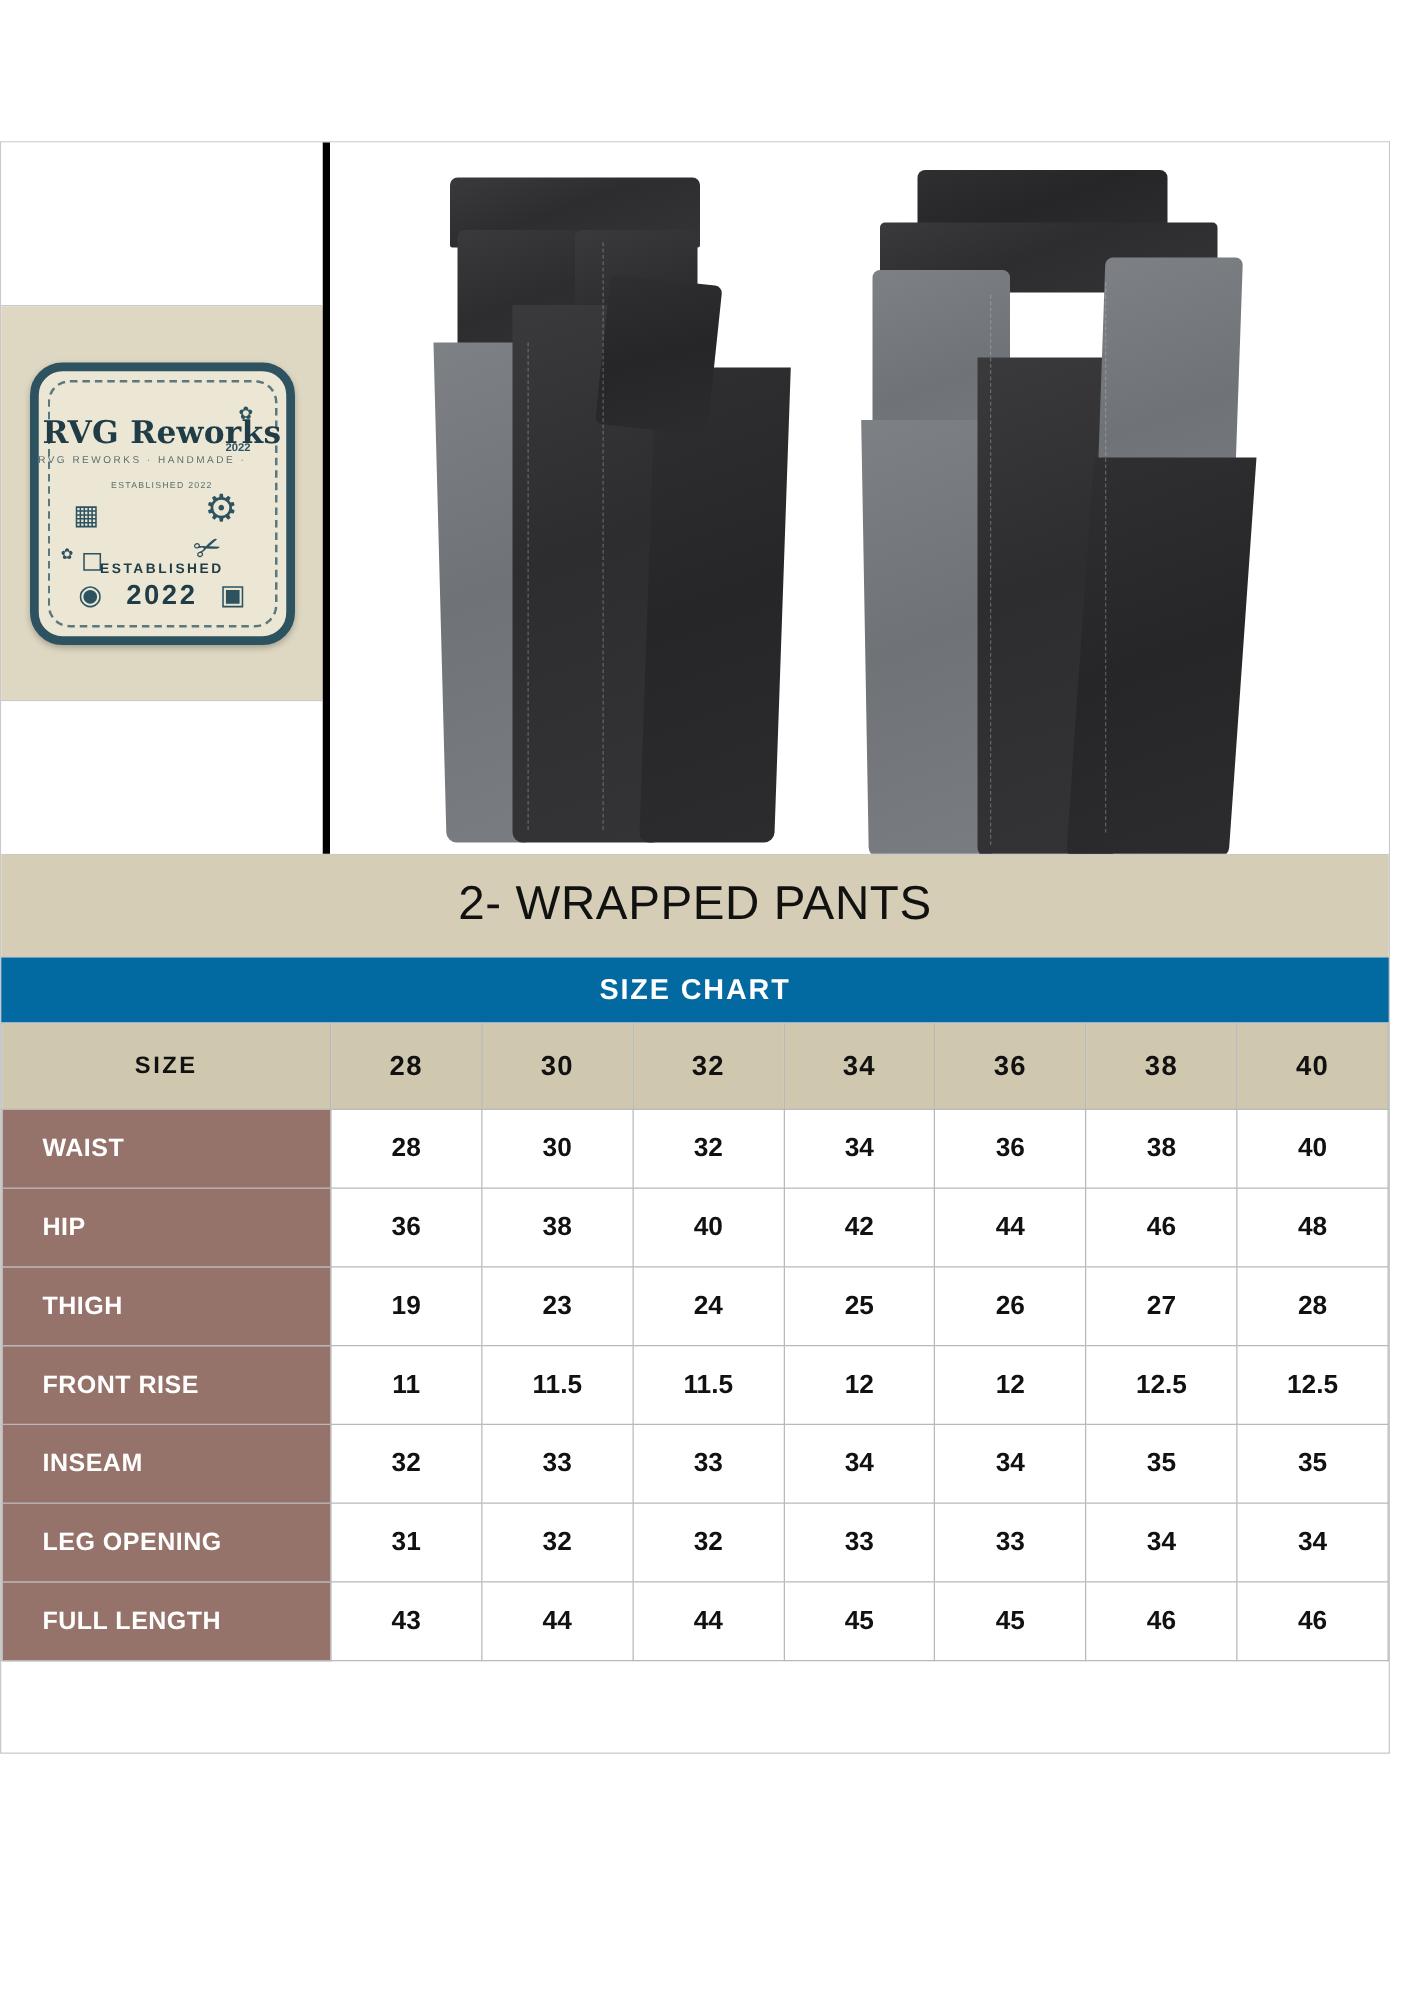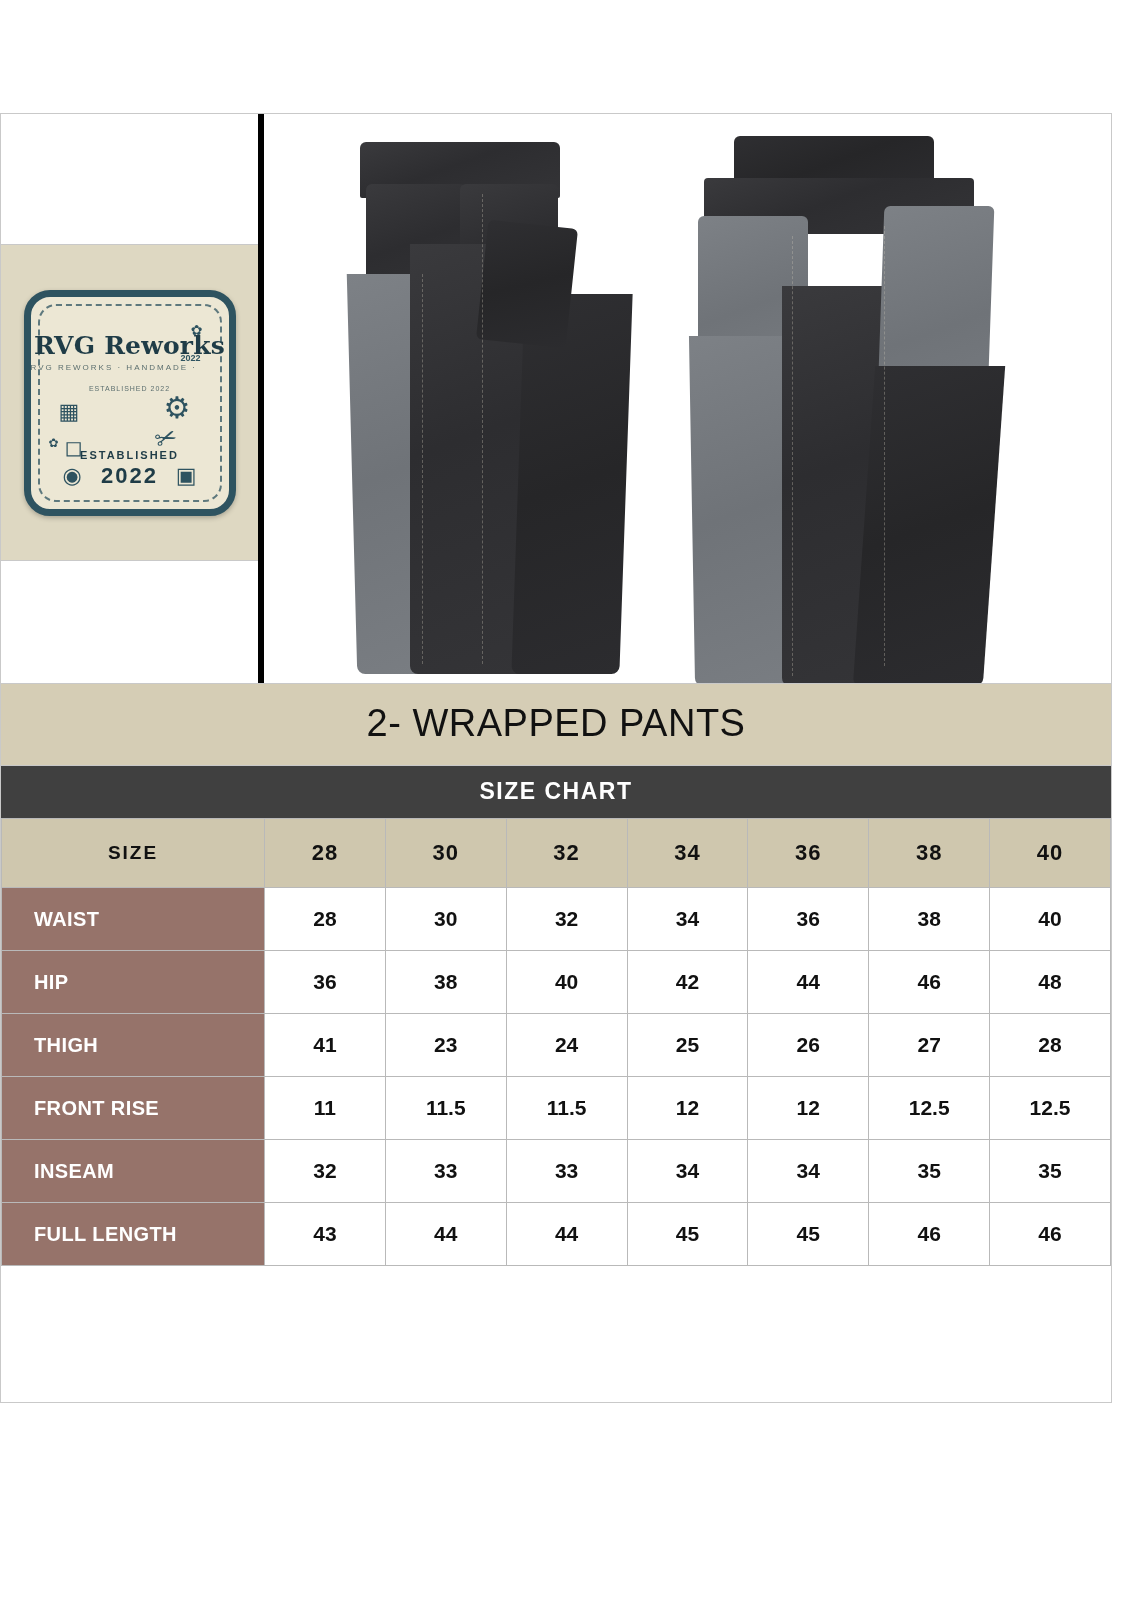--- a/index.html
+++ b/index.html
@@ -179,21 +179,21 @@
   }
   .title-band h1 {
     margin: 0;
     font-size: 38px;
     font-weight: normal;
     color: #111111;
     letter-spacing: 0.5px;
   }
 
   .sizechart-band {
-    background: #404040;
+    background: #0369a1;
     text-align: center;
     padding: 12px 0 13px 0;
   }
   .sizechart-band h2 {
     margin: 0;
     font-size: 23px;
     font-weight: bold;
     color: #ffffff;
     letter-spacing: 1.5px;
   }
@@ -338,21 +338,21 @@
         <td>36</td>
         <td>38</td>
         <td>40</td>
         <td>42</td>
         <td>44</td>
         <td>46</td>
         <td>48</td>
       </tr>
       <tr>
         <td class="row-label">THIGH</td>
-        <td>41</td>
+        <td>19</td>
         <td>23</td>
         <td>24</td>
         <td>25</td>
         <td>26</td>
         <td>27</td>
         <td>28</td>
       </tr>
       <tr>
         <td class="row-label">FRONT RISE</td>
         <td>11</td>
@@ -367,20 +367,30 @@
         <td class="row-label">INSEAM</td>
         <td>32</td>
         <td>33</td>
         <td>33</td>
         <td>34</td>
         <td>34</td>
         <td>35</td>
         <td>35</td>
       </tr>
       <tr>
+        <td class="row-label">LEG OPENING</td>
+        <td>31</td>
+        <td>32</td>
+        <td>32</td>
+        <td>33</td>
+        <td>33</td>
+        <td>34</td>
+        <td>34</td>
+      </tr>
+      <tr>
         <td class="row-label">FULL LENGTH</td>
         <td>43</td>
         <td>44</td>
         <td>44</td>
         <td>45</td>
         <td>45</td>
         <td>46</td>
         <td>46</td>
       </tr>
     </tbody>

